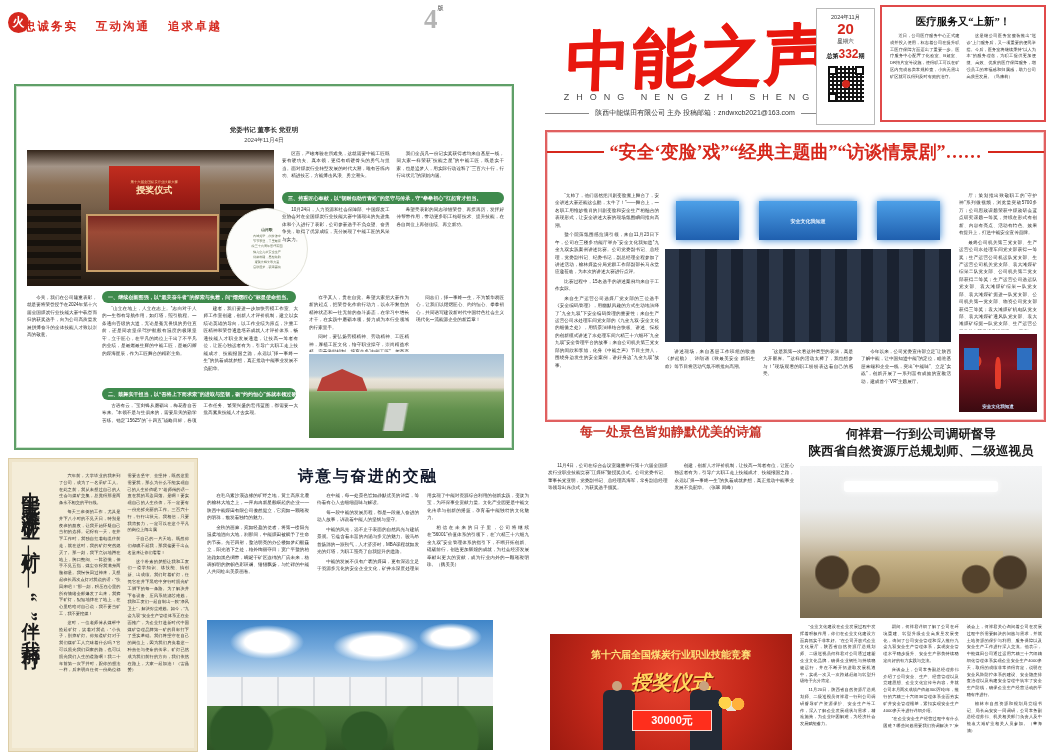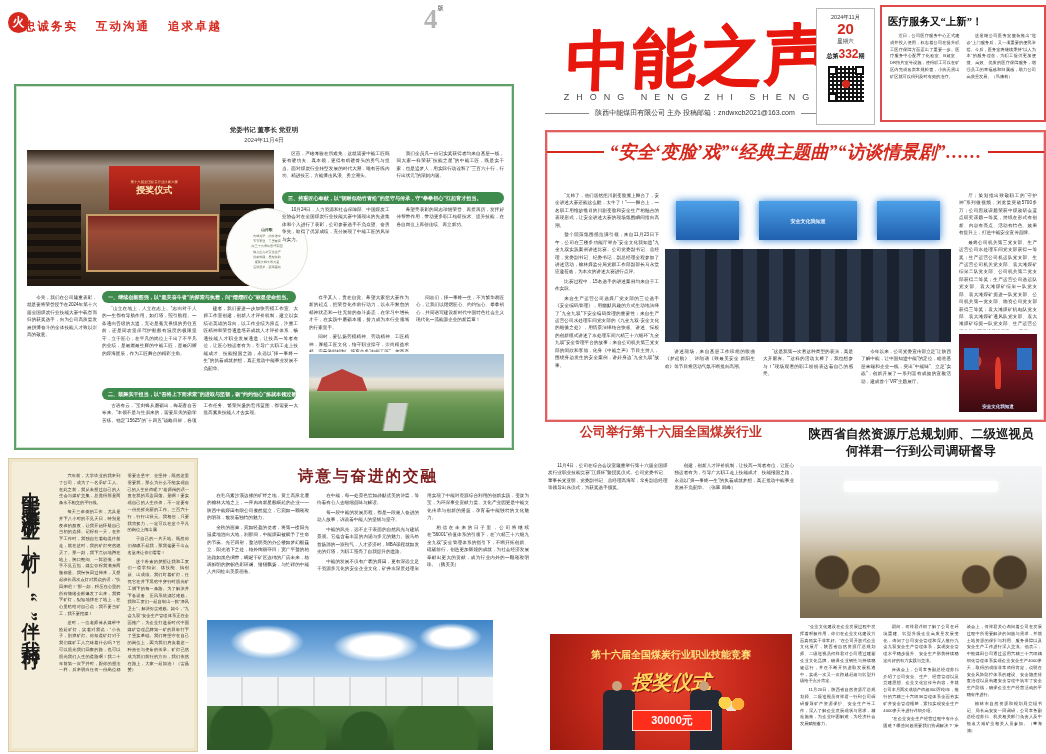--- a/index.html
+++ b/index.html
@@ -43,21 +43,21 @@
   .poembubble p{margin:0;text-indent:0;font-size:3.1px;line-height:1.7;font-family:"Liberation Serif",serif;}
   .poembubble p:first-child{font-size:3.8px;font-weight:bold;color:#41503a;}
   .park{background:linear-gradient(180deg,#a9c3d8 0%,#c6d5de 26%,#e9e5da 30%,#ded7c8 40%,#86a868 46%,#63914e 66%,#47753a 100%);}
   .park .pav{position:absolute;left:4%;top:18%;width:26%;height:26%;background:#b84038;
         clip-path:polygon(0 100%,10% 40%,50% 0,90% 40%,100% 100%);}
   .park .path{position:absolute;left:18%;top:58%;width:70%;height:34%;
         background:linear-gradient(100deg,transparent 30%,#cfd3cd 32% 44%,transparent 46%);}
   .lamp-box{background:#f4edd9;border:1px solid #ddcda6;box-shadow:inset 0 0 0 3px #efe5cb;}
   .lamp-title{writing-mode:vertical-rl;font-size:18.5px;font-weight:900;letter-spacing:5px;
         color:#1a1a1a;font-family:"Liberation Serif",serif;line-height:1.15;}
-  .poetry-title{font-size:15.5px;font-weight:900;text-align:center;color:#7f1d1d;
+  .poetry-title{font-size:15.5px;font-weight:900;text-align:center;color:#0f172a;
         font-family:"Liberation Serif",serif;letter-spacing:2px;}
   .pano{background:linear-gradient(180deg,#3f85c8 0%,#74a9dc 22%,#b8d4ec 42%,#dfeaf2 50%,#e9ebed 52%,#dfe2e6 66%,#54803f 72%,#3c6530 100%);}
   .pano .cloud{position:absolute;background:radial-gradient(closest-side,#ffffff 60%,rgba(255,255,255,0));border-radius:50%;}
   .pano .bld{position:absolute;top:44%;left:0;width:100%;height:28%;
       background:repeating-linear-gradient(90deg,#f2f3f5 0 34px,#d8dbe0 34px 36px),
                  repeating-linear-gradient(180deg,rgba(120,130,145,.55) 0 2px,transparent 2px 7px);}
   .pano .bush{position:absolute;bottom:0;left:0;width:100%;height:34%;
       background:radial-gradient(circle at 12% 60%,#2f5a28 12%,transparent 13%),
                  radial-gradient(circle at 30% 80%,#3c6a2e 16%,transparent 17%),
                  radial-gradient(circle at 55% 65%,#2f5a28 14%,transparent 15%),
@@ -76,21 +76,21 @@
   .db-week{font-size:5.5px;color:#333;}
   .db-issue{font-size:6px;color:#111;font-weight:bold;margin-top:2px;}
   .db-issue b{font-size:12px;color:#d5281e;}
   .qr{width:36px;height:36px;margin-top:5px;position:relative;
       background:repeating-linear-gradient(0deg,#151515 0 2px,transparent 2px 4px),
                  repeating-linear-gradient(90deg,#151515 0 2px,#fff 2px 4px);}
   .qr i{position:absolute;width:9px;height:9px;background:#fff;border:2px solid #111;box-sizing:border-box;}
   .qr i.tl{left:0;top:0;} .qr i.tr{right:0;top:0;} .qr i.bl{left:0;bottom:0;}
   .qr em{position:absolute;left:14px;top:14px;width:8px;height:8px;background:#d5281e;border-radius:50%;}
   .medbox{border:2px solid #e04a4a;background:#fff;}
-  .med-title{font-size:10.5px;font-weight:900;text-align:left;color:#111;
+  .med-title{font-size:10.5px;font-weight:900;text-align:center;color:#111;
         font-family:"Liberation Serif",serif;}
   .mainbox{border:2px solid #e06060;box-shadow:inset 0 0 0 1px #f6caca;background:#fff;}
   .mh1{display:flex;align-items:center;gap:6px;color:#d6281c;}
   .mh1 .rule{flex:1;border-top:2px solid #d6281c;}
   .mh1 .txt{font-size:18px;font-weight:900;font-family:"Liberation Serif",serif;white-space:nowrap;}
   .mh2{font-size:18px;font-weight:900;color:#d6281c;text-align:center;font-family:"Liberation Serif",serif;}
   .lecture{background:linear-gradient(180deg,#6d4a2c 0%,#4a3категории220 6%,#23293a 10%,#1b2230 100%);}
   .lecture .scr{position:absolute;top:6%;height:26%;background:linear-gradient(180deg,#4da0e8,#1f5fae);
         box-shadow:0 0 8px #2f7fd0;}
   .lecture .scr.mid{left:33%;width:34%;display:flex;align-items:center;justify-content:center;
@@ -266,21 +266,21 @@
 
   <div class="abs medbox" style="left:880px;top:5px;width:162px;height:113px;">
     <div class="abs med-title" style="left:6px;top:8px;width:150px;">医疗服务又“上新”！</div>
     <div class="abs t tt c2" style="left:8px;top:26px;width:146px;height:80px;">
         <p>近日，公司医疗服务中心正式建成并投入使用，标志着公司在提升职工医疗保障方面迈出了重要一步。医疗服务中心配置了化验室、B超室、DR拍片室等设施，使得职工可以在矿区内完成各类常规检查，小病无需出矿区就可以得到及时有效的治疗。</p>
         <p>这是继公司医务室整装推出“巡诊”上门服务后，又一项重要的便民举措。今后，医务室将继续秉持“以人为本”的服务理念，为职工提供更加便捷、高效、优质的医疗保障服务，增强员工的幸福感和归属感，助力公司高质量发展。（马康莉）</p>
       </div>
   </div>
 
   <div class="abs mainbox" style="left:545px;top:130px;width:497px;height:288px;">
-    <div class="abs mh1" style="left:0px;top:8px;width:497px;font-style:italic;">
+    <div class="abs mh1" style="left:0px;top:8px;width:497px;">
       <span class="rule"></span>
       <span class="txt">“安全‘变脸’戏”“经典主题曲”“访谈情景剧”……</span>
       <span class="rule"></span>
     </div>
 
     <div class="abs t" style="left:8px;top:60px;width:104px;height:220px;">
         <p>“太帅了，他们居然把川剧变脸搬上舞台了，安全讲述大赛还能这么酷，太牛了！”——舞台上，一名职工用惟妙惟肖的川剧变脸和安全生产相融合的表现形式，让安全讲述大赛的现场氛围瞬间推向高潮。</p>
         <p>整个院落氛围感拉满引领，来自11月23日下午，公司在三楼多功能厅举办“安全文化我知道”九金九双实践案例讲述比赛。公司党委副书记、总经理，党委副书记、纪委书记，副总经理全程参加了讲述活动，榆林煤监分局党群工作部副部长马永堂应邀莅临，为本次的讲述大赛进行点评。</p>
         <p>比赛过程中，15名选手的讲述案例均来自于工作实际。</p>
         <p>来自生产运营公司选煤厂党支部的三位选手《安全编码管理》，用幽默风趣的方式生动地演绎了“九金九双”下安全编码管理的重要性；来自生产运营公司水处理车间党支部的《九金九双·安全文化的细微之处》，用情景演绎结合快板、讲述、慢板的创新模式讲述了水处理车间六精三十六细环“九金九双”安全管理平台的故事；来自公司机关第三党支部的闵欣和李旭，化身《中能之声》节目主持人，围绕身边发生的安全案例，讲好身边“九金九双”故事。</p>
@@ -304,38 +304,38 @@
       </div>
     <div class="photo stage" style="left:412px;top:202px;width:78px;height:78px;">
       <div class="scrn" style="left:6%;"></div>
       <div class="scrn" style="right:6%;"></div>
       <div class="dancer"></div>
       <div class="cap">安全文化我知道</div>
     </div>
   </div>
 
   <div class="abs subhead-red" style="left:548px;top:424px;width:246px;">
-    <div>公司举行第十六届全国煤炭行业</div>
+    <div>每一处景色皆如静默优美的诗篇</div>
   </div>
   <div class="abs t c2" style="left:548px;top:462px;width:246px;height:162px;">
       <p>11月4日，公司在综合会议室隆重举行第十六届全国煤炭行业职业技能竞赛“江煤杯”暨授奖仪式。公司党委书记、董事长党亚明，党委副书记、总经理高海军，常务副总经理等领导出席仪式，为获奖选手颁奖。</p>
       <p>创建，创新人才评价机制，让技高一筹者有位，让匠心独运者有为，引导广大职工走上技能成才、技能报国之路，永远以“择一事终一生”的执着成就梦想，真正推动中能事业发展不负韶华。（张翠 闵峰）</p>
     </div>
   <div class="photo awardphoto" style="left:550px;top:634px;width:242px;height:116px;">
     <div class="banner">第十六届全国煤炭行业职业技能竞赛</div>
     <div class="script">授奖仪式</div>
     <div class="fig" style="left:22%;"></div>
     <div class="fig" style="left:58%;"></div>
     <div class="flowers"></div>
     <div class="check">30000元</div>
   </div>
 
   <div class="abs subhead-dark" style="left:800px;top:426px;width:242px;">
+    <div>何祥君一行到公司调研督导</div>
     <div>陕西省自然资源厅总规划师、二级巡视员</div>
-    <div>何祥君一行到公司调研督导</div>
   </div>
   <div class="photo meeting" style="left:800px;top:466px;width:242px;height:152px;">
     <div class="lightbar"></div>
     <div class="table"></div>
     <div class="chairs"></div>
   </div>
   <div class="abs t tt c3" style="left:800px;top:624px;width:242px;height:126px;">
       <p>“企业文化建设在企业发展过程中发挥着积极作用，你们在企业文化建设方面真抓实干非常好。”在公司开放式企业文化展厅，陕西省自然资源厅总规划师、二级巡视员何祥君对公司通过建塑企业文化品牌，确保企业韧性与持续稳健运行，并在不断开拓进取发展机遇中，实现一次又一次跨越赶超与转型升级给予充分肯定。</p>
       <p>11月20日，陕西省自然资源厅总规划师、二级巡视员何祥君一行到公司调研督导矿产资源保护、安全生产等工作，深入了解企业发展现状与需求，精准施策，为企业纾困解难，为经济社会发展赋能蓄力。</p>
       <p>期间，何祥君详细了解了公司在环境重建、转型升级企业高质量发展变化，询问了公司安全管理和深入推行九金九双安全生产管理体系，实现安全管理水平稳步提升、安全生产形势持续稳定向好的有力实践与交流。</p>

